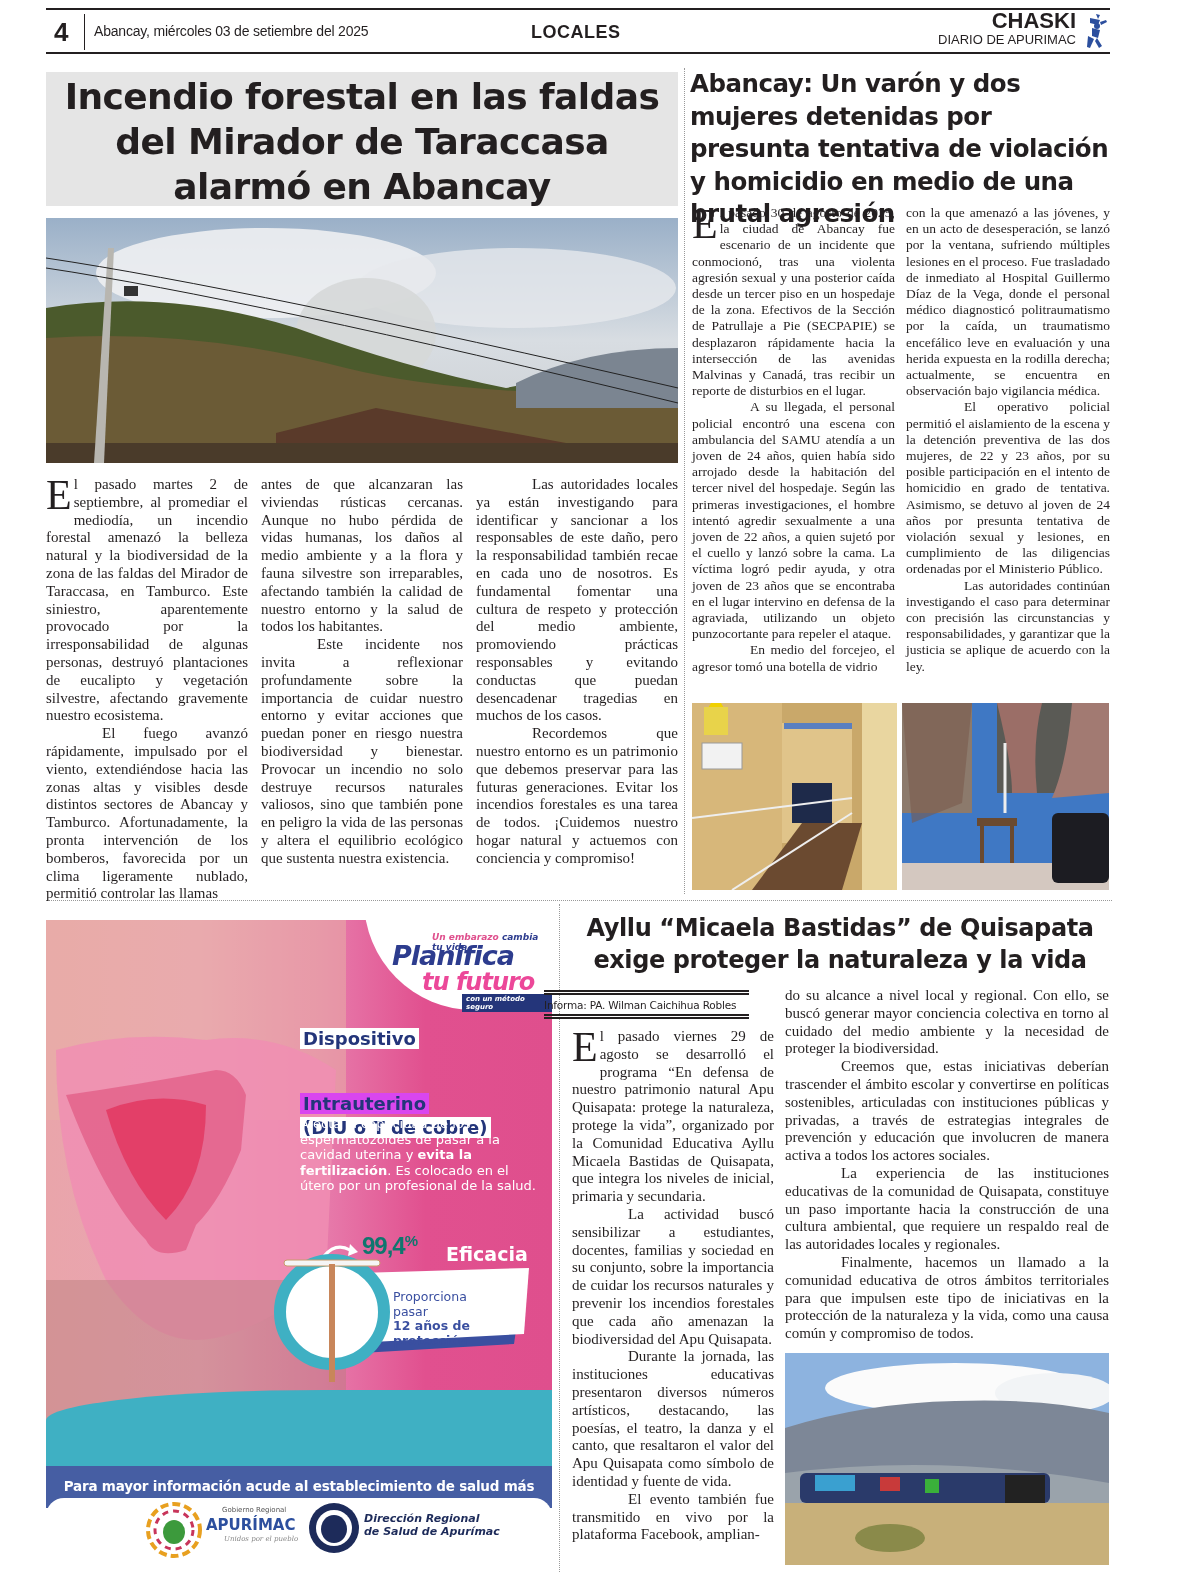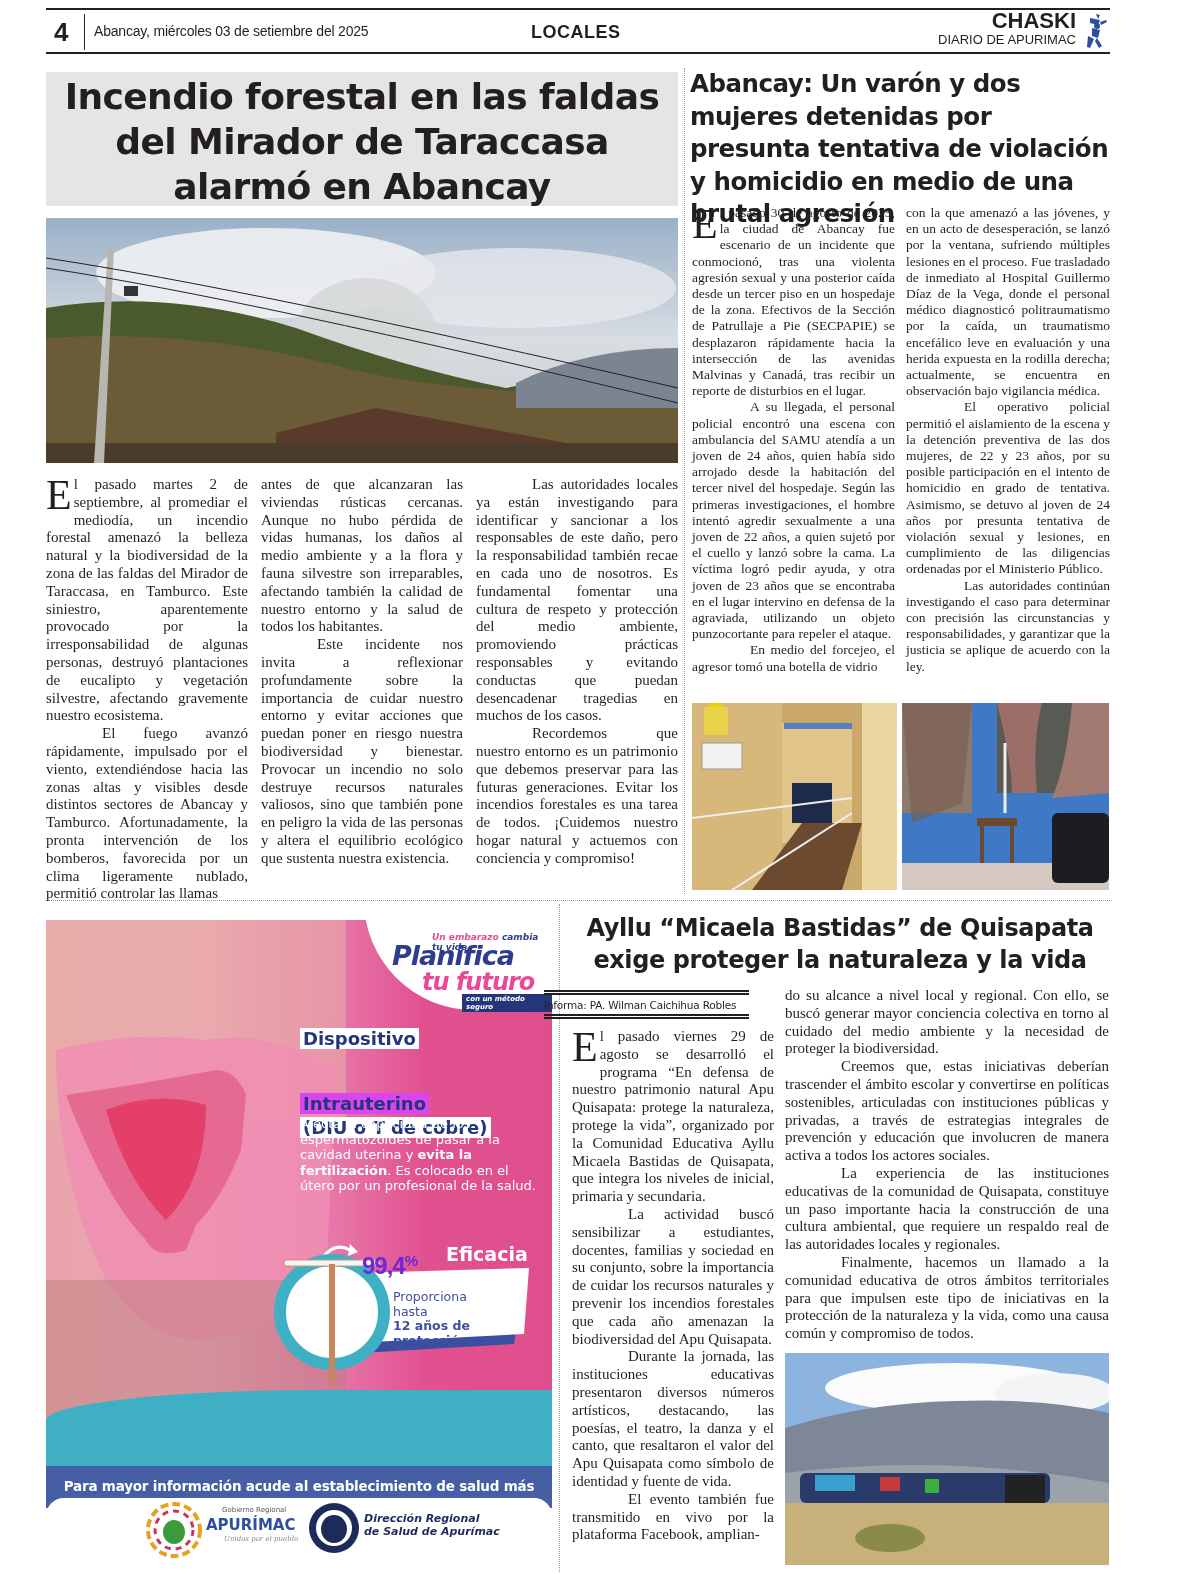--- a/index.html
+++ b/index.html
@@ -205,27 +205,27 @@
 
   <svg style="position:absolute; left:228px; top:314px;" width="280" height="150">
     <path d="M50 22 Q62 8 76 16" stroke="#fff" stroke-width="3" fill="none"></path>
     <polygon points="76,10 84,18 74,22" fill="#fff"></polygon>
     <polygon points="60,42 250,42 240,110 70,120" fill="#3a4fa0"></polygon>
     <polygon points="50,40 255,34 250,100 60,110" fill="#ffffff"></polygon>
     <circle cx="58" cy="78" r="52" fill="#fff" stroke="#3fb0c3" stroke-width="12"></circle>
     <rect x="10" y="26" width="96" height="6" rx="3" fill="#f5f5f5" stroke="#c89b6a"></rect>
     <rect x="55" y="30" width="6" height="118" fill="#c8865a"></rect>
   </svg>
-  <div style="position:absolute; left:316px; top:332px; color:#6d28d9; font:bold 24px 'Liberation Sans',sans-serif; letter-spacing:-1px;">
+  <div style="position:absolute; left:316px; top:312px; color:#0f766e; font:bold 24px 'Liberation Sans',sans-serif; letter-spacing:-1px;">
     <span>99,4</span><span style="font-size:15px; vertical-align:top;">%</span>
   </div>
   <div style="position:absolute; left:400px; top:323px; color:#fff; font:bold 19px 'DejaVu Sans',sans-serif;">Eficacia</div>
   <div style="position:absolute; left:347px; top:370px; color:#3a4fa0; font:12.5px/14.5px 'DejaVu Sans',sans-serif;">
     <div>Proporciona</div>
-    <div>hasta</div>
+    <div>pasar</div>
     <div style="font-weight:bold;">12 años de</div>
     <div style="font-weight:bold;">protección</div>
   </div>
 
   <div class="ad-teal"></div>
   <div class="ad-footbar">Para mayor información acude al establecimiento de salud más cercano.</div>
   <div class="ad-logos">
     <svg style="position:absolute; left:100px; top:4px;" width="56" height="56">
       <circle cx="28" cy="28" r="26" fill="none" stroke="#e8a020" stroke-width="4" stroke-dasharray="8 4"></circle>
       <circle cx="28" cy="28" r="19" fill="none" stroke="#c8355a" stroke-width="3" stroke-dasharray="6 5"></circle>

